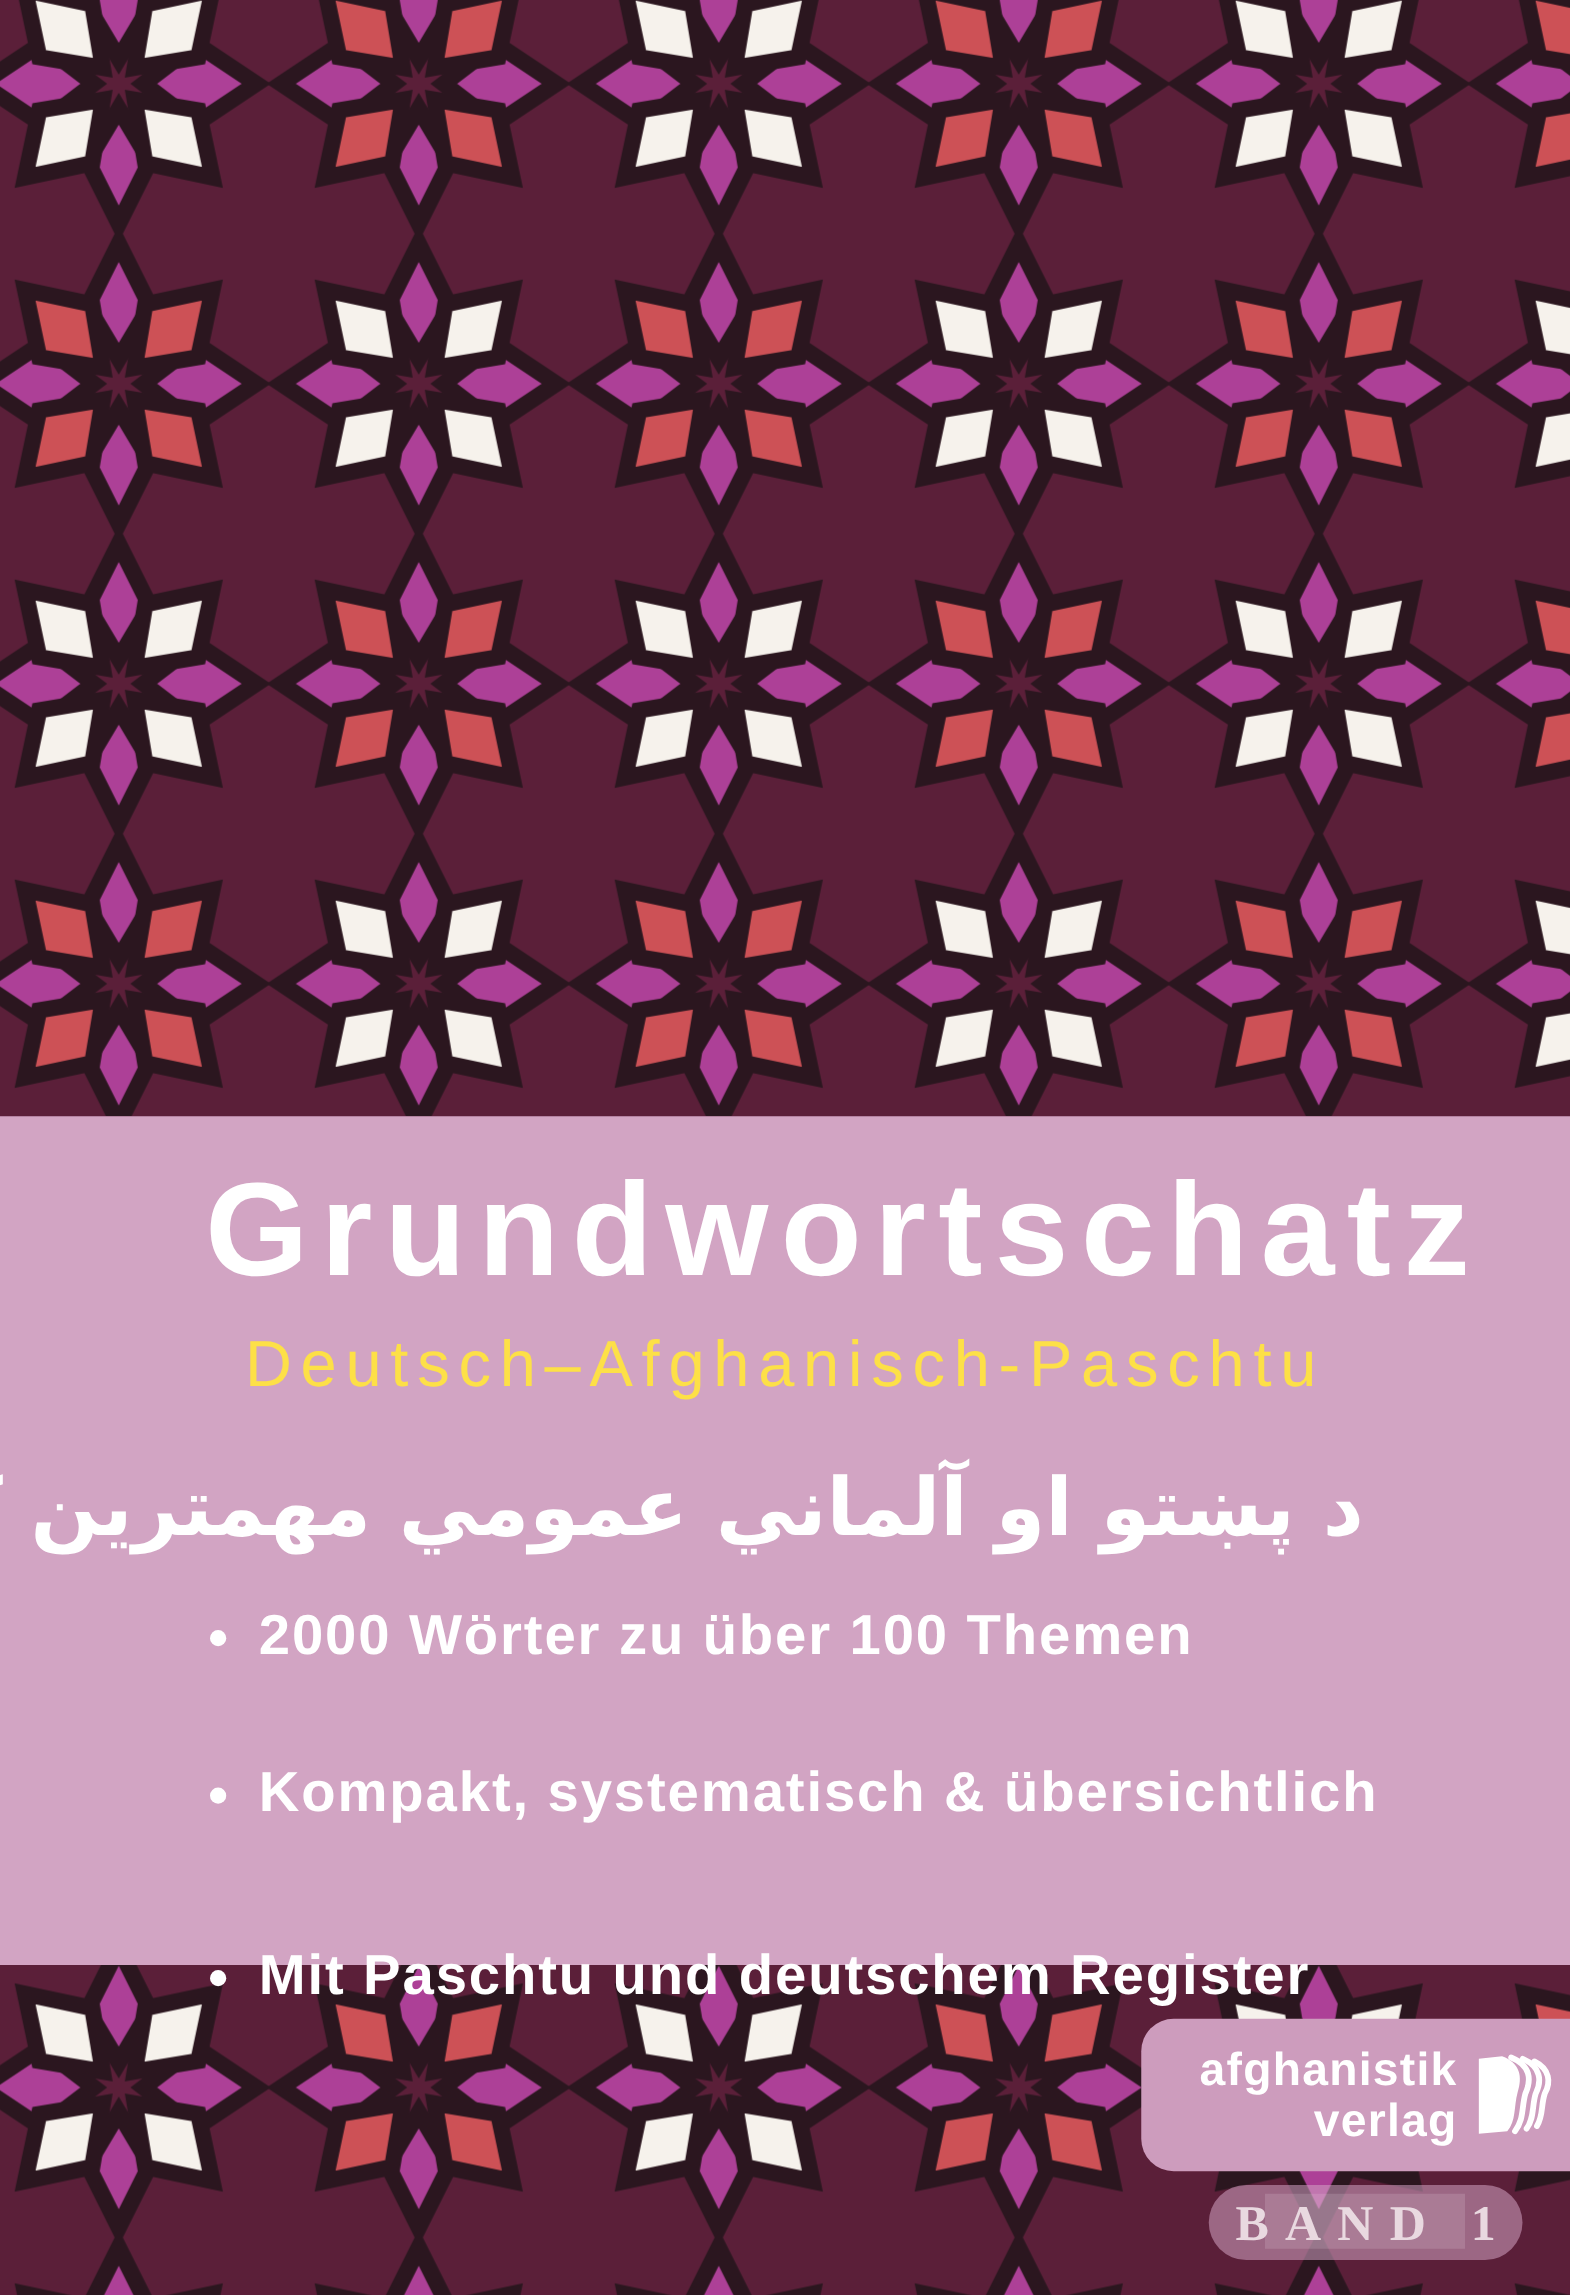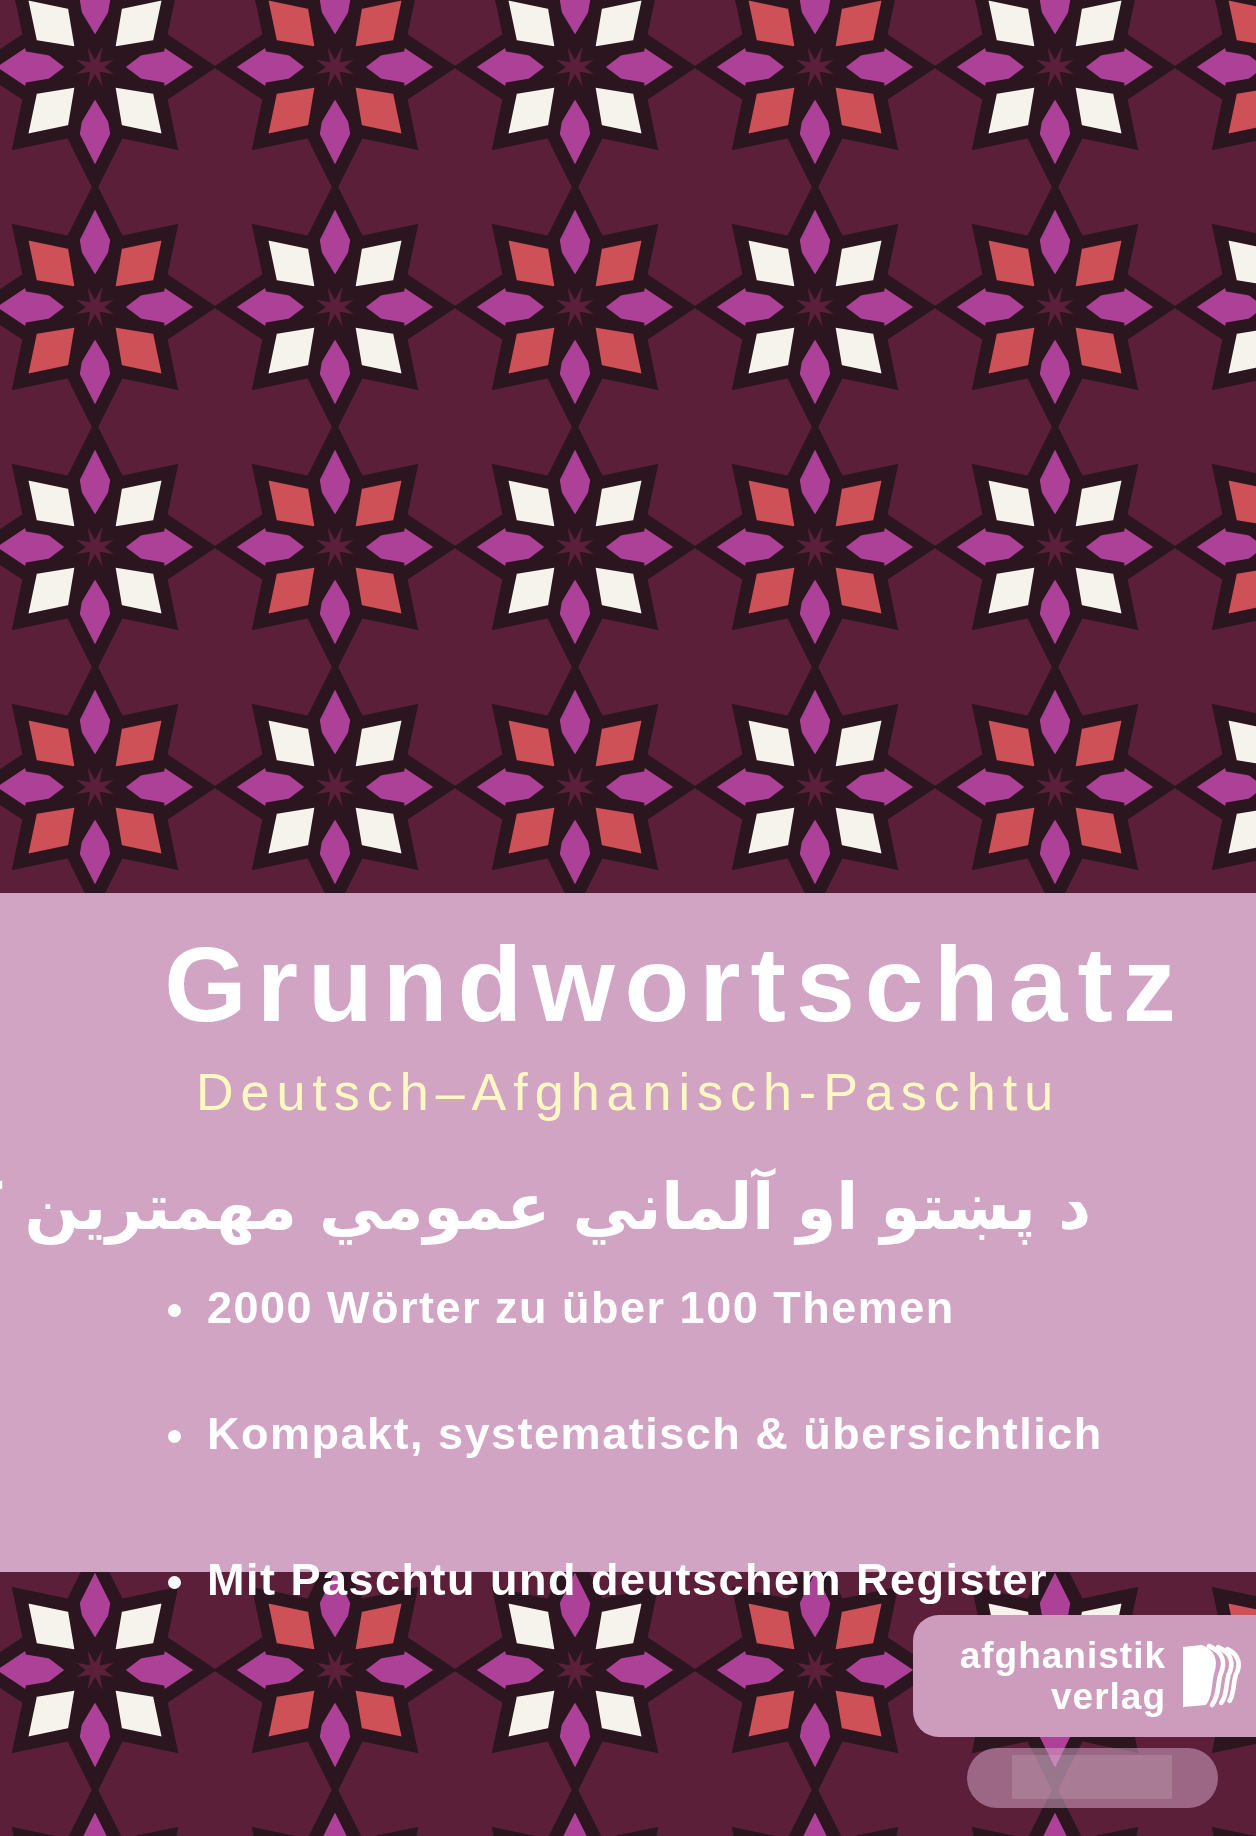--- a/index.html
+++ b/index.html
@@ -15,21 +15,21 @@
   }
   .title{
     position:absolute;left:0;top:928px;width:1256px;height:112px;
     text-align:center;color:#ffffff;font-weight:bold;
     font-size:106px;line-height:112px;letter-spacing:10px;z-index:2;
     white-space:nowrap;
     padding-left:47px;
   }
   .subtitle{
     position:absolute;left:0;top:1062px;width:1256px;height:60px;
-    text-align:center;color:#fef9c3;font-weight:normal;
+    text-align:center;color:#fde047;font-weight:normal;
     font-size:52px;line-height:60px;letter-spacing:7px;z-index:2;
     white-space:nowrap;
   }
   .arabic{
     position:absolute;left:0;top:1155px;width:1091px;height:104px;
     text-align:left;color:#ffffff;font-weight:bold;
     font-family:"DejaVu Sans", sans-serif;
     font-size:64px;line-height:104px;z-index:2;direction:rtl;
     white-space:nowrap;
   }
@@ -157,13 +157,14 @@
   <svg class="publisher-mark" viewBox="0 0 60 64" xmlns="http://www.w3.org/2000/svg" aria-hidden="true">
     <path d="M2 4 L20 2 C34 7 36 18 32 30 C29 41 31 52 24 60 L2 62 Z" fill="#ffffff"></path>
     <path d="M27 3 C42 9 43 20 38 31 C35 42 37 51 30 60" stroke="#ffffff" stroke-width="4.5" fill="none" stroke-linecap="round"></path>
     <path d="M36 4 C50 10 51 21 46 31 C43 41 45 50 39 58" stroke="#ffffff" stroke-width="4.5" fill="none" stroke-linecap="round"></path>
     <path d="M45 6 C57 12 58 22 53 31 C50 40 52 48 47 56" stroke="#ffffff" stroke-width="4.5" fill="none" stroke-linecap="round"></path>
   </svg>
 </div>
 
 <div class="badge-pill">
   <div class="badge-inner"></div>
+  <div class="badge-text">BAND 1</div>
 </div>
 
 </body></html>

